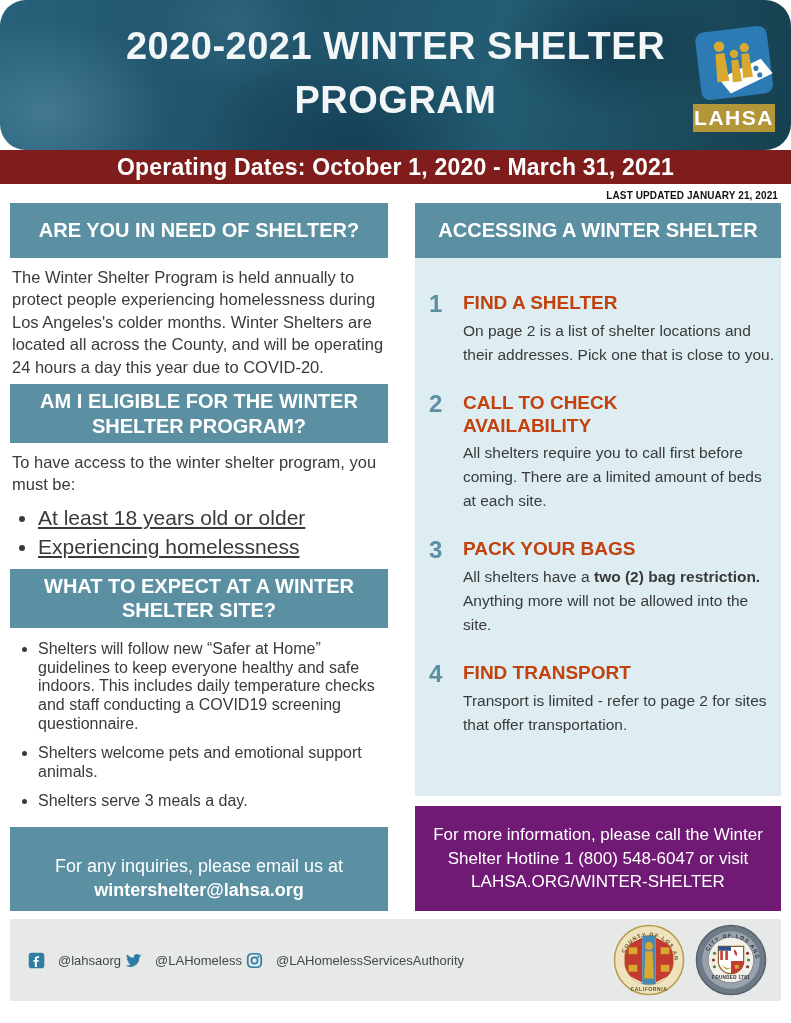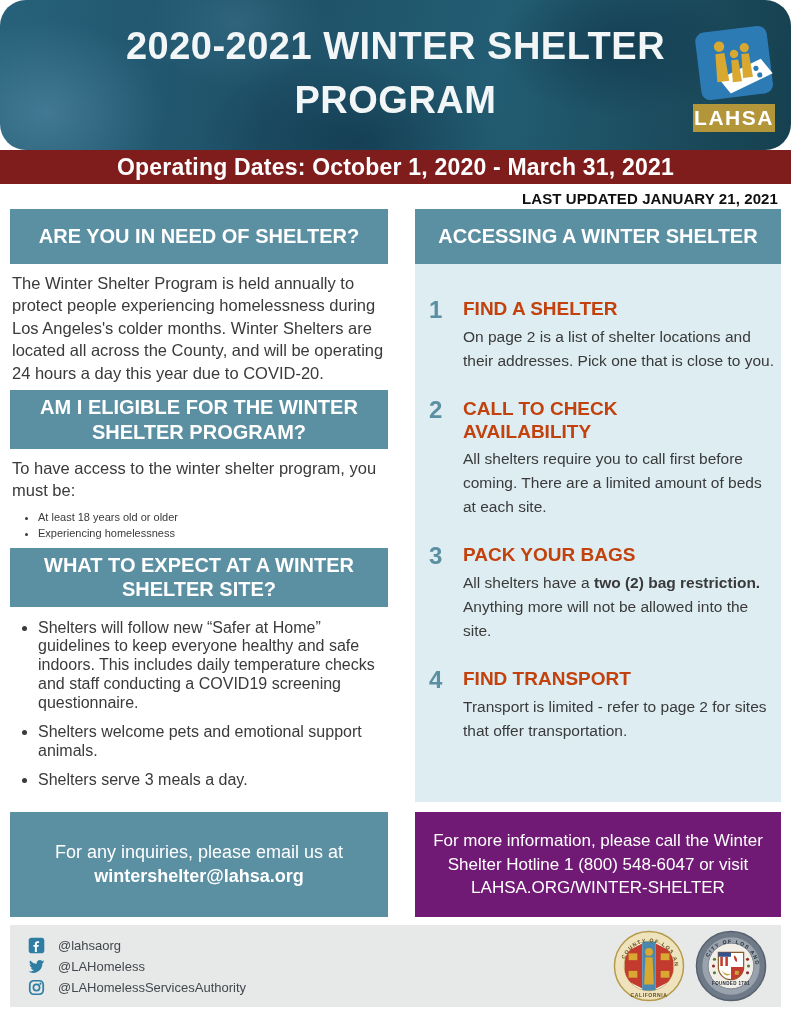--- a/index.html
+++ b/index.html
@@ -24,39 +24,39 @@
   .lahsa-logo { position: absolute; top: 24px; right: 10px; width: 94px; height: 112px; }
 
   
   .gold-band {
     height: 34px; background: #7f1d1d; color: #fff;
     display: flex; align-items: center; justify-content: center;
     font-size: 23px; font-weight: bold; letter-spacing: .2px;
   }
   .last-updated {
     text-align: right; padding: 6px 13px 2px;
-    font-size: 15px; font-weight: bold; color: #101010; letter-spacing: .1px;
+    font-size: 10px; font-weight: bold; color: #101010; letter-spacing: .1px;
   }
 
   
   .columns { display: flex; gap: 27px; padding: 0 10px; height: 708px; overflow: hidden; }
   .col { display: flex; flex-direction: column; }
   .col-left  { width: 378px; }
   .col-right { width: 366px; }
 
   .teal-header {
     background: #5b8fa2; color: #fff; text-align: center;
     font-size: 20px; font-weight: bold; line-height: 1.22;
     min-height: 55px; display: flex; align-items: center; justify-content: center;
     padding: 5px 12px; flex: none;
   }
 
   .col-left p { font-size: 16.5px; color: #3a3a3a; line-height: 1.36; margin: 8px 2px 6px; }
   .col-left ul { margin: 2px 0 6px; padding-left: 28px; color: #3a3a3a; }
-  ul.eligible-list li { font-size: 11px; line-height: 1.36; margin-bottom: 1px; }
+  ul.eligible-list li { font-size: 21px; line-height: 1.36; margin-bottom: 1px; text-decoration: underline; }
   ul.expect-list { margin-top: 12px; }
   ul.expect-list li { font-size: 16px; line-height: 1.18; margin-bottom: 10px; padding-right: 2px; }
 
   .flex-spacer { flex: 1; }
 
   .cta {
     height: 105px; flex: none; color: #fff; text-align: center;
     display: flex; flex-direction: column; align-items: center; justify-content: center;
   }
   .cta-teal { background: #5b8fa2; font-size: 18px; line-height: 1.32; }
@@ -69,21 +69,21 @@
   .step-number { width: 34px; flex: none; color: #5b8fa2; font-size: 24px; font-weight: bold; line-height: 1.0; }
   .step-content { flex: 1; }
   .step-title { font-size: 19px; font-weight: bold; color: #c2410c; line-height: 1.2; margin-bottom: 4px; max-width: 250px; }
   .step-body { font-size: 15.5px; color: #3a3a3a; line-height: 1.55; }
 
   
   footer {
     margin: 8px 10px 0; height: 82px; background: #e7e8e8;
     display: flex; align-items: center; padding: 0 14px 0 18px;
   }
-  .social { display: flex; flex-direction: column; gap: 4px; }
+  .social { display: flex; flex-direction: row; gap: 4px; }
   .social-row { display: flex; align-items: center; gap: 13px; }
   .social-row .handle { font-size: 13px; color: #43484d; }
   .social-icon { width: 17px; height: 17px; display: block; }
   .seals { margin-left: auto; display: flex; align-items: center; gap: 10px; }
   .seal { width: 72px; height: 72px; display: block; }
 </style>
 </head>
 <body>
 
 <div class="page">

